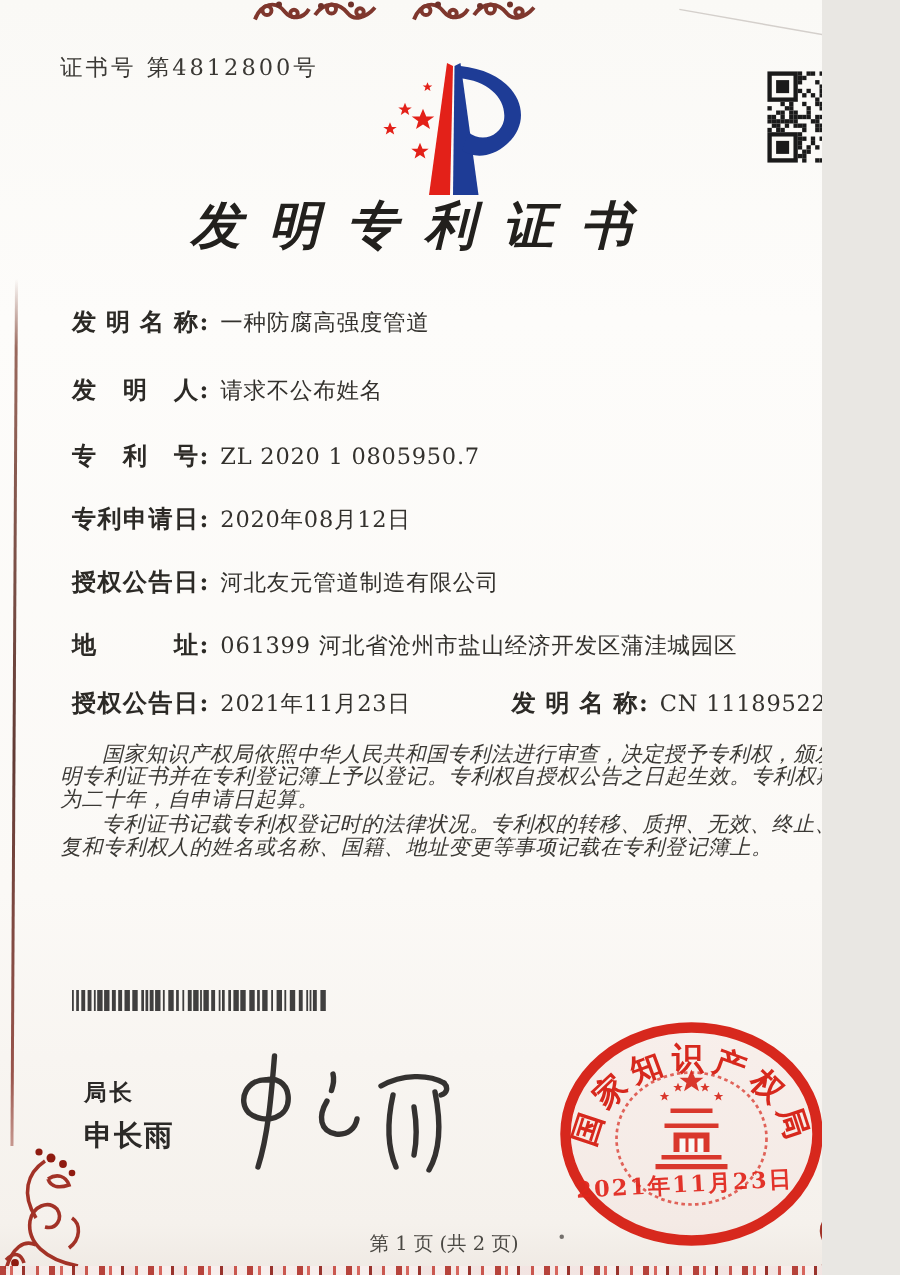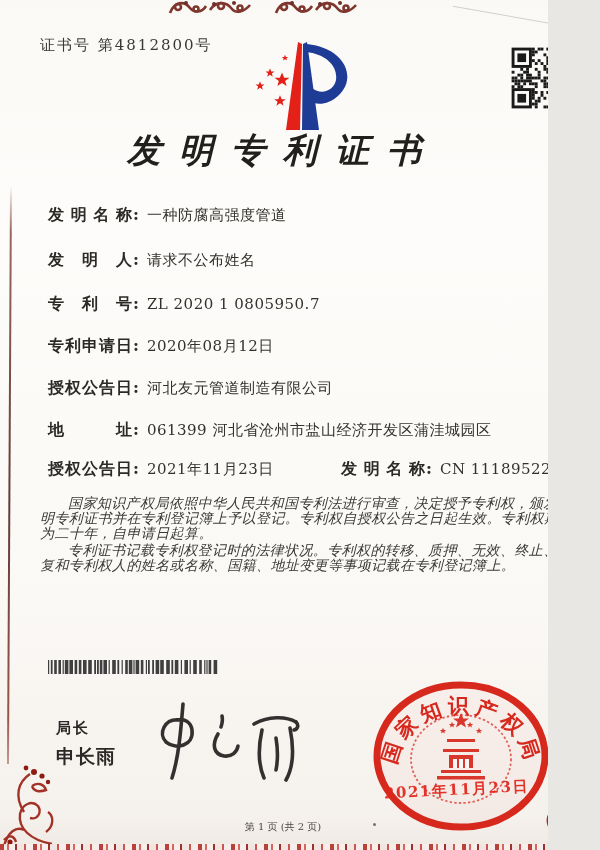--- a/index.html
+++ b/index.html
@@ -25,21 +25,21 @@
   .bodytext p{margin:0 0 2px 0;text-indent:2em;}
   
   .signer-title{position:absolute;left:56px;top:719px;font-family:"DejaVu Sans",sans-serif;
                 font-size:15px;font-weight:700;color:#2b2927;letter-spacing:2px;text-align:right;}
   .signer-name{position:absolute;left:56px;top:744px;font-family:"DejaVu Sans",sans-serif;
                font-size:19px;font-weight:700;color:#2b2927;letter-spacing:1px;}
   
   .seal-date{position:absolute;left:384px;top:780px;width:170px;font-size:15px;font-weight:700;
              color:#e1261c;letter-spacing:1.5px;transform:rotate(-3deg);opacity:.93;}
   
-  .footer{position:absolute;left:3px;top:820px;width:560px;text-align:center;font-size:10px;color:#4a4843;}
+  .footer{position:absolute;left:16px;top:820px;width:560px;text-align:center;font-size:13px;color:#4a4843;}
   
   .svgabs{position:absolute;}
   .edge-line{position:absolute;left:10px;top:186px;width:2px;height:578px;
     background:linear-gradient(to bottom,rgba(120,60,45,0),rgba(120,55,40,.75) 8%,rgba(70,25,18,.85) 55%,rgba(130,45,35,.8) 92%,rgba(150,60,48,.5));
     transform:rotate(.3deg);transform-origin:top;}
   .streak{position:absolute;left:452px;top:16px;width:118px;height:1px;background:rgba(140,130,122,.35);
           transform:rotate(10deg);}
   .bottom-strip{position:absolute;left:0;right:0;bottom:0;height:6px;opacity:.9;
     background:repeating-linear-gradient(90deg,#b03028 0 4px,#f6e9e7 4px 7px,#d4574e 7px 9px,#f9efee 9px 15px,#8f1f18 15px 17px,#f3e4e2 17px 24px,#c5473e 24px 26px,#f8edeb 26px 33px);}
   .speck{position:absolute;left:373px;top:823px;width:3px;height:3px;border-radius:50%;background:#4a4642;opacity:.75;}

